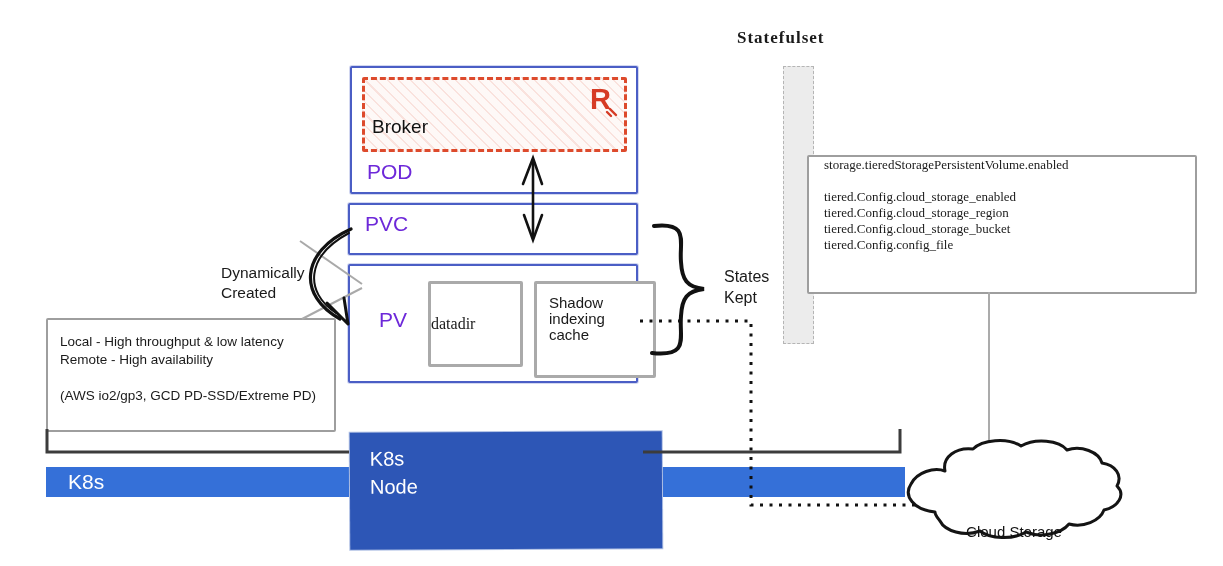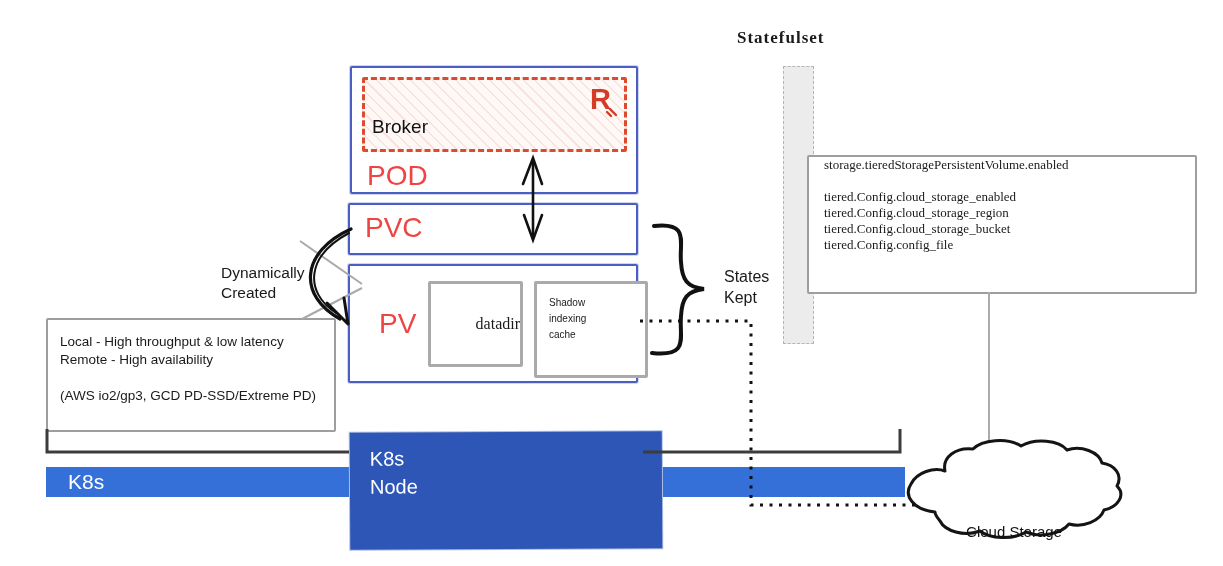--- a/index.html
+++ b/index.html
@@ -6,40 +6,40 @@
   #canvas{
     position:relative;width:1223px;height:566px;background:#ffffff;overflow:hidden;
     font-family:"Liberation Sans",sans-serif;color:#1a1a1a;
   }
   .abs{position:absolute;}
   .mono{font-family:Liberation Serif, serif;}
   .pre{white-space:pre;}
 
   
   .kbox{position:absolute;background:#ffffff;border:2px solid #4b5ec5;border-radius:2px;box-shadow:0 0 0 1px rgba(75,94,197,.25);}
-  .klabel{position:absolute;font-size:28px;color:#ef4444;}
+  .klabel{position:absolute;font-size:21px;color:#6d28d9;}
 
   
   #broker-box{
     position:absolute;left:362px;top:77px;width:259px;height:69px;
     border:3px dashed #dd4a2c;border-radius:2px;
     background:repeating-linear-gradient(45deg, rgba(221,74,44,0.16) 0 1.5px, rgba(253,243,240,0.55) 1.5px 8px);
   }
   #broker-label{position:absolute;left:372px;top:116px;font-size:19px;color:#111;}
 
   
   .note{position:absolute;background:#fff;border:2px solid #9e9e9e;border-radius:2px;}
   #note-volume{left:46px;top:158px;width:272px;height:82px;padding:9px 0 0 14px;font-size:13px;line-height:16.5px;}
   #note-tradeoffs{left:46px;top:318px;width:274px;height:97px;padding:13px 0 0 12px;font-size:13.5px;line-height:18px;}
   #note-tiered{left:807px;top:155px;width:371px;height:135px;padding:0 0 0 15px;font-size:13px;line-height:16px;}
 
   
   .inner{position:absolute;background:#fff;border:3px solid #aaaaaa;border-radius:2px;}
-  #datadir-box{left:428px;top:281px;width:89px;height:80px;display:flex;align-items:center;justify-content:flex-end;font-size:16px;}
-  #shadow-box{left:534px;top:281px;width:88px;height:80px;padding:11px 8px 0 12px;font-size:10px;line-height:16px;}
+  #datadir-box{left:428px;top:281px;width:89px;height:80px;display:flex;align-items:center;justify-content:flex-start;font-size:16px;}
+  #shadow-box{left:534px;top:281px;width:88px;height:80px;padding:11px 16px 0 12px;font-size:15px;line-height:16px;}
 
   
   #statefulset-bar{left:783px;top:66px;width:29px;height:276px;background:#ececec;border:1px dashed #b5b5b5;}
   #statefulset-title{left:737px;top:28px;font-size:17px;font-weight:bold;letter-spacing:1px;}
 
   
   #dynamically-created{left:221px;top:263px;font-size:15.5px;line-height:19.5px;white-space:pre;}
   #states-kept{left:724px;top:266px;font-size:16px;line-height:21px;white-space:pre;}
 
   

